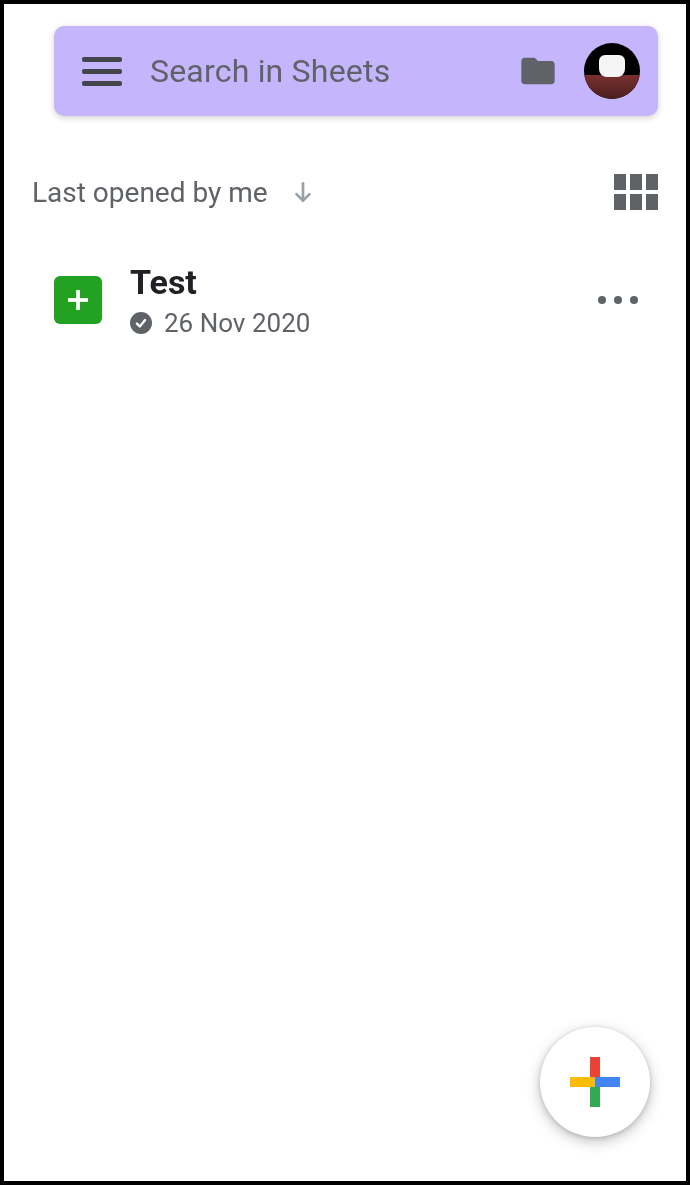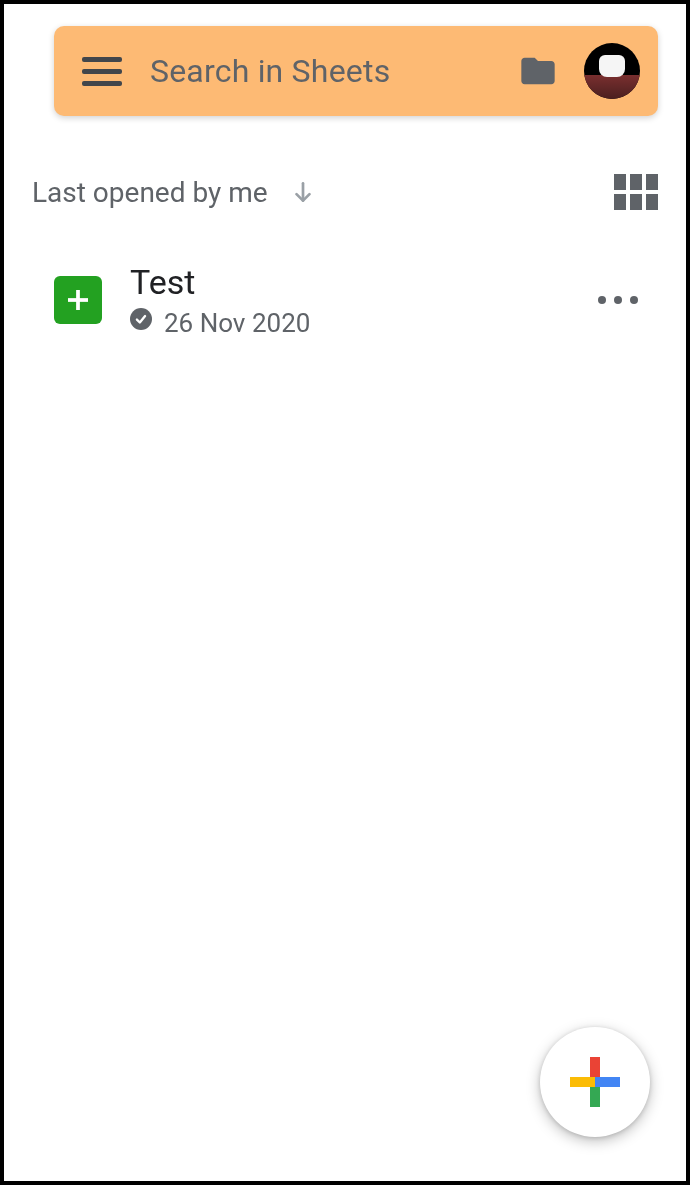--- a/index.html
+++ b/index.html
@@ -12,21 +12,21 @@
     overflow: hidden;
   }
 
   
   .searchbar {
     position: absolute;
     top: 22px;
     left: 50px;
     right: 28px;
     height: 90px;
-    background: #fdba74;
+    background: #c4b5fd;
     border-radius: 10px;
     box-shadow: 0 2px 6px rgba(0,0,0,0.18);
     display: flex;
     align-items: center;
     padding: 0 18px 0 28px;
     gap: 24px;
   }
   .hamburger {
     width: 44px; height: 44px;
     display: flex; flex-direction: column; justify-content: center; gap: 7px;
@@ -119,22 +119,22 @@
     gap: 28px;
   }
   .file-icon {
     width: 48px; height: 48px; border-radius: 6px;
     background: #23a121;
     display:flex; align-items:center; justify-content:center;
     flex-shrink:0;
   }
   .file-icon svg { width: 30px; height: 30px; }
   .file-meta { flex:1; display:flex; flex-direction:column; gap:6px; }
-  .file-title { font-size: 34px; color: #202124; font-weight: 400; }
-  .file-sub { display:flex; align-items:flex-start; gap:12px; color:#5f6368; font-size:26px; }
+  .file-title { font-size: 34px; color: #202124; font-weight: 700; }
+  .file-sub { display:flex; align-items:center; gap:12px; color:#5f6368; font-size:26px; }
   .offline-badge {
     width:22px; height:22px; border-radius:50%;
     background:#5f6368; display:flex; align-items:center; justify-content:center;
   }
   .offline-badge svg { width:14px; height:14px; }
   .more-dots {
     display:flex; gap:8px; cursor:pointer; padding:10px;
   }
   .more-dots span { width:8px; height:8px; border-radius:50%; background:#5f6368; }
 

